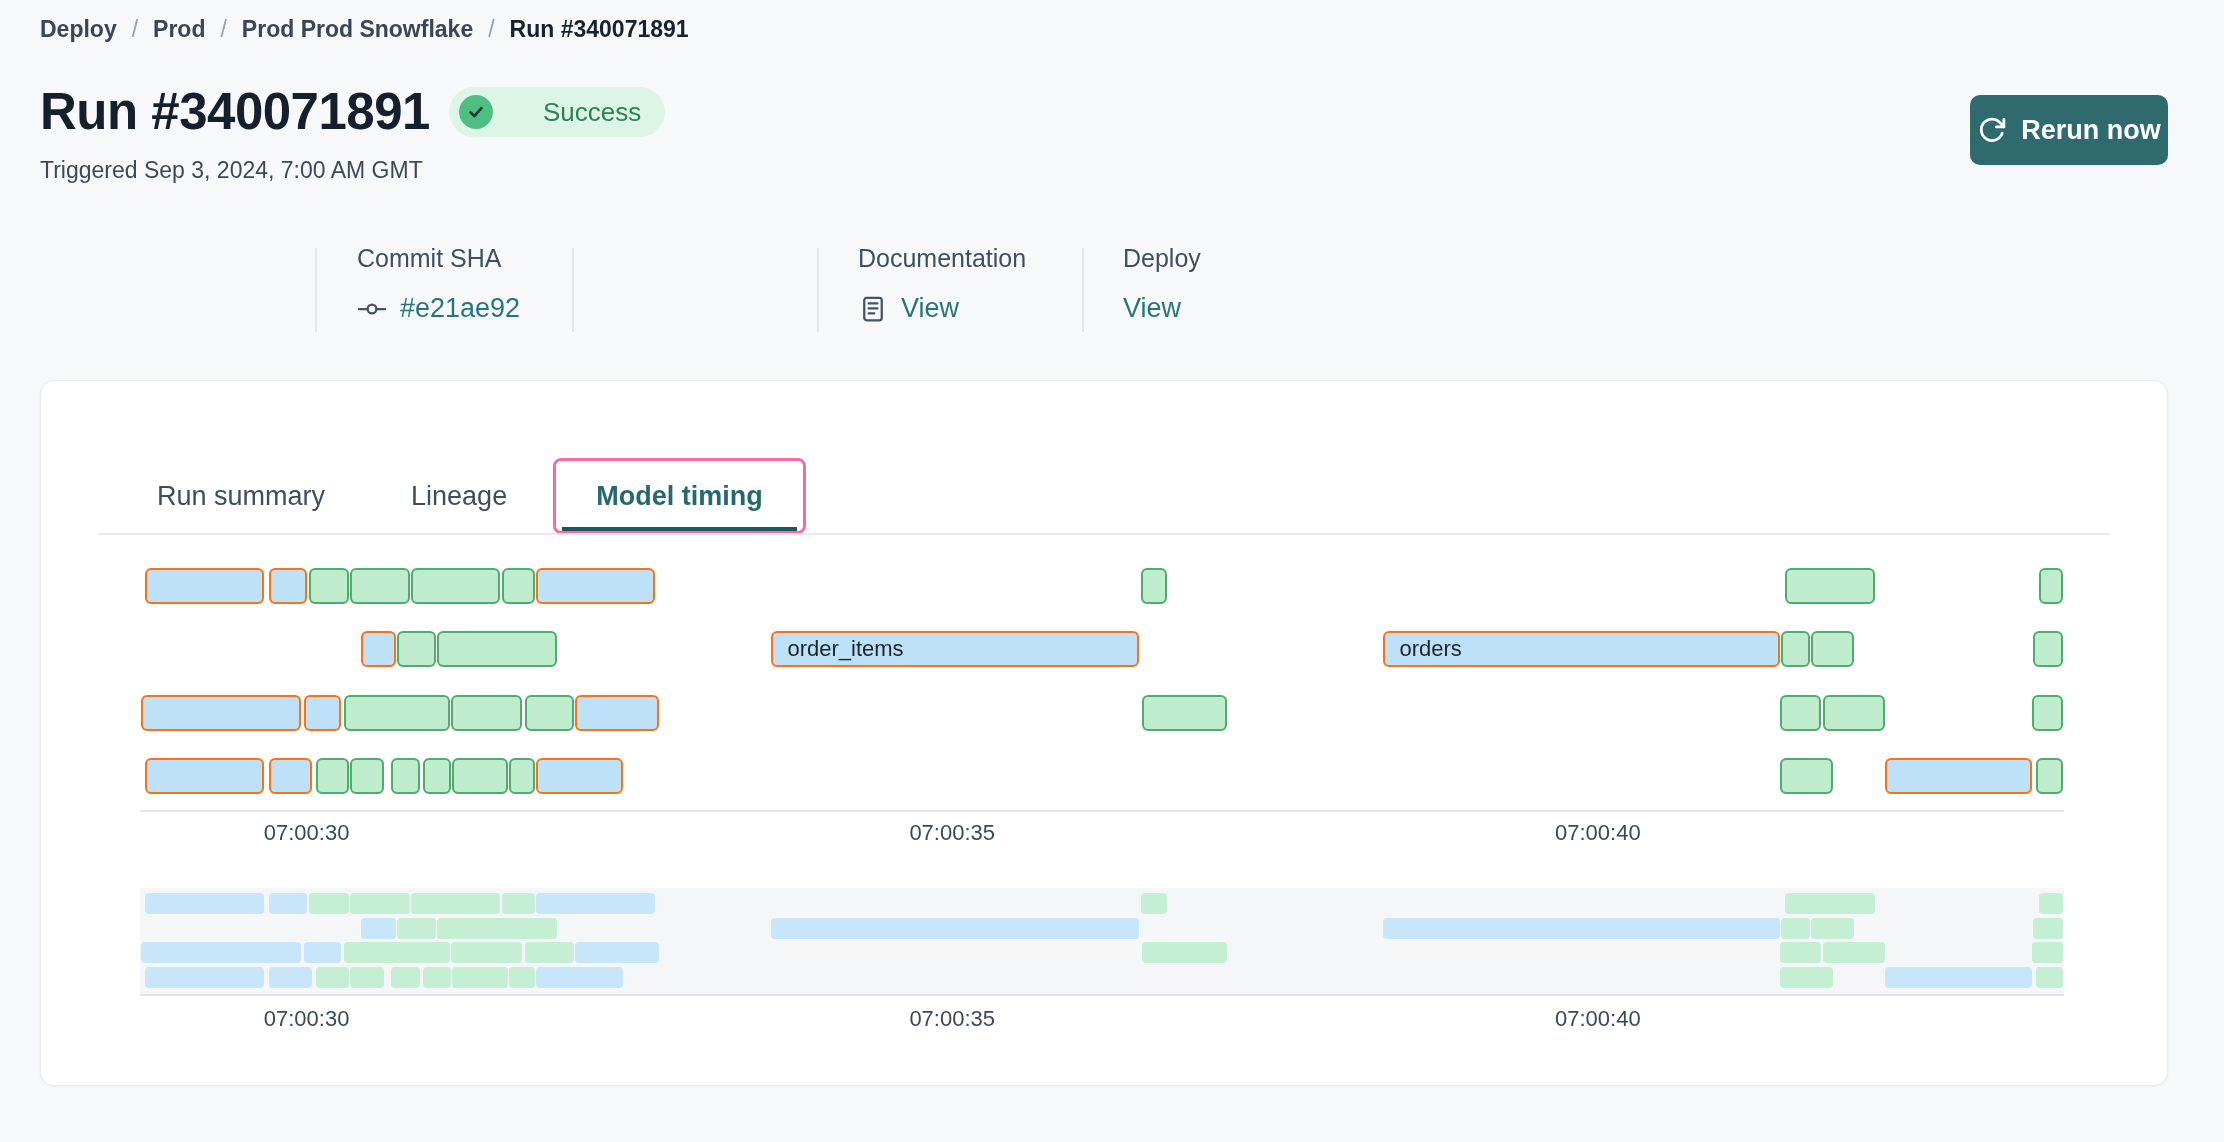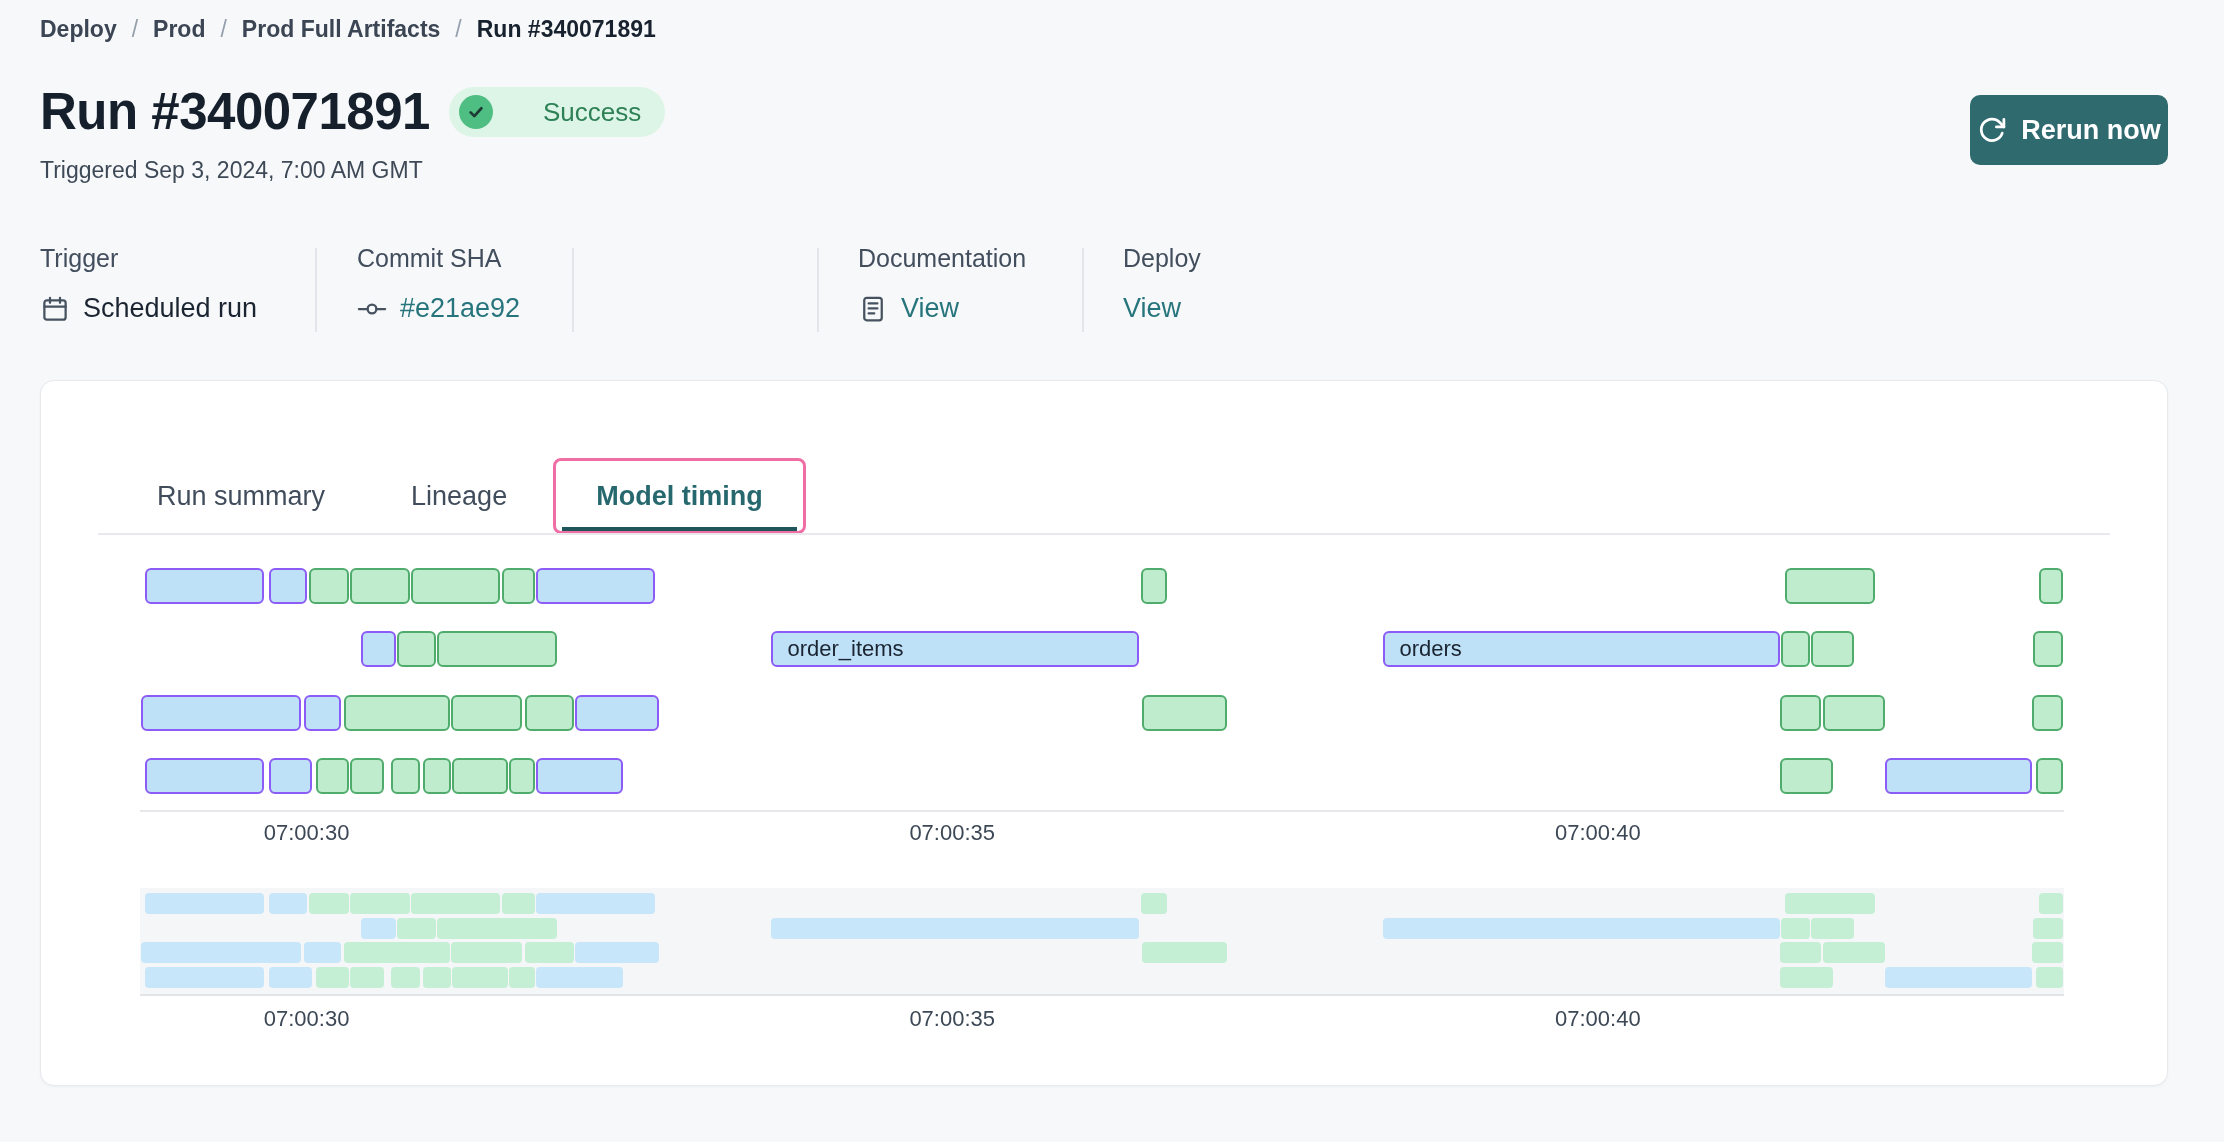--- a/index.html
+++ b/index.html
@@ -41,21 +41,21 @@
   .tab { padding:0 40px; font-size:27px; color:#414D5C; height:76px; display:flex; align-items:center; cursor:pointer; }
   .tab-ring { position:relative; border:3px solid #EF6FA4; border-radius:8px; height:76px;
     display:flex; align-items:center; padding:4px 40px; background:#fff; cursor:pointer; }
   .tab-ring .tab-label-active { font-size:27px; font-weight:700; color:#26686E; }
   .tab-ring .active-underline { position:absolute; left:6px; right:6px; bottom:0px; height:4px; background:#1E565C; }
   .tabs-divider { position:absolute; left:98px; top:533px; width:2012px; height:2px; background:#E7E9EC; }
   
   .gantt-main { position:absolute; left:140px; top:560px; width:1924px; height:250px; }
   .gantt-row { position:absolute; left:0; width:100%; height:36px; }
   .bar { position:absolute; top:0; height:36px; border-radius:6px; }
-  .bar.blue  { background:#BEE1F8; border:2px solid #8b5cf6; }
+  .bar.blue  { background:#BEE1F8; border:2px solid #f97316; }
   .bar.green { background:#BEECCC; border:2px solid #50AC6C; }
   .bar .bar-label { position:absolute; left:14px; top:50%; transform:translateY(-50%);
     font-size:22px; color:#1B2532; white-space:nowrap; }
   .axis-line { position:absolute; left:140px; top:810px; width:1924px; height:2px; background:#E5E7EB; }
   .tick-label { position:absolute; transform:translateX(-50%); font-size:22px; color:#3D4856; white-space:nowrap; }
   
   .gantt-mini { position:absolute; left:140px; top:888px; width:1924px; height:108px;
     background:#F5F6F8; border-bottom:2px solid #E2E4E8; cursor:pointer; }
   .mini-row { position:absolute; left:0; width:100%; height:21px; }
   .bar.mini { height:21px; border:none; border-radius:4px; }
@@ -65,21 +65,21 @@
 </head>
 <body>
 
 <div id="page">
 
   <nav class="breadcrumb">
       <span class="crumb">Deploy</span>
       <span class="crumb-sep">/</span>
       <span class="crumb">Prod</span>
       <span class="crumb-sep">/</span>
-      <span class="crumb">Prod Full Artifacts</span>
+      <span class="crumb">Prod Prod Snowflake</span>
       <span class="crumb-sep">/</span>
       <span class="crumb current">Run #340071891</span>
     </nav>
 
   <h1 class="page-title">Run #340071891</h1>
 
   <div class="status-badge">
     <span class="badge-check">
       <svg width="20" height="20" viewBox="0 0 24 24" fill="none" stroke="#1C3A33" stroke-width="3.2" stroke-linecap="round" stroke-linejoin="round">
           <polyline points="5.5,12.5 10,17 18.5,7.5"></polyline>
@@ -94,32 +94,20 @@
     <span style="display:flex;">
       <svg width="30" height="30" viewBox="0 0 24 24" fill="none" stroke="#fff" stroke-width="2.2" stroke-linecap="round" stroke-linejoin="round">
           <polyline points="21.5 3.5 21.5 9.5 15.5 9.5"></polyline>
           <path d="M20.2 14.5a8.6 8.6 0 1 1-1.6-8.2L21.5 9.5"></path>
         </svg>
     </span>
     <span>Rerun now</span>
   </button>
 
   <div class="meta-row" id="meta-row">
-      <div class="meta-col" style="left: 40px;">
-        <div class="meta-label">Trigger</div>
-        <div class="meta-value">
-          <svg width="30" height="30" viewBox="0 0 24 24" fill="none" stroke="currentColor" stroke-width="1.8" stroke-linecap="round">
-            <rect x="3.5" y="5" width="17" height="15.5" rx="2"></rect>
-            <line x1="3.5" y1="10" x2="20.5" y2="10"></line>
-            <line x1="8" y1="3" x2="8" y2="7"></line>
-            <line x1="16" y1="3" x2="16" y2="7"></line>
-          </svg>
-          <span>Scheduled run</span>
-        </div>
-      </div>
       <div class="meta-col" style="left: 357px;">
         <div class="meta-label">Commit SHA</div>
         <div class="meta-value">
           <svg width="30" height="30" viewBox="0 0 24 24" fill="none" stroke="currentColor" stroke-width="1.8" stroke-linecap="round">
             <circle cx="12" cy="12" r="3.5"></circle>
             <line x1="1.5" y1="12" x2="8.5" y2="12"></line>
             <line x1="15.5" y1="12" x2="22.5" y2="12"></line>
           </svg>
           <span class="mlink">#e21ae92</span>
         </div>

